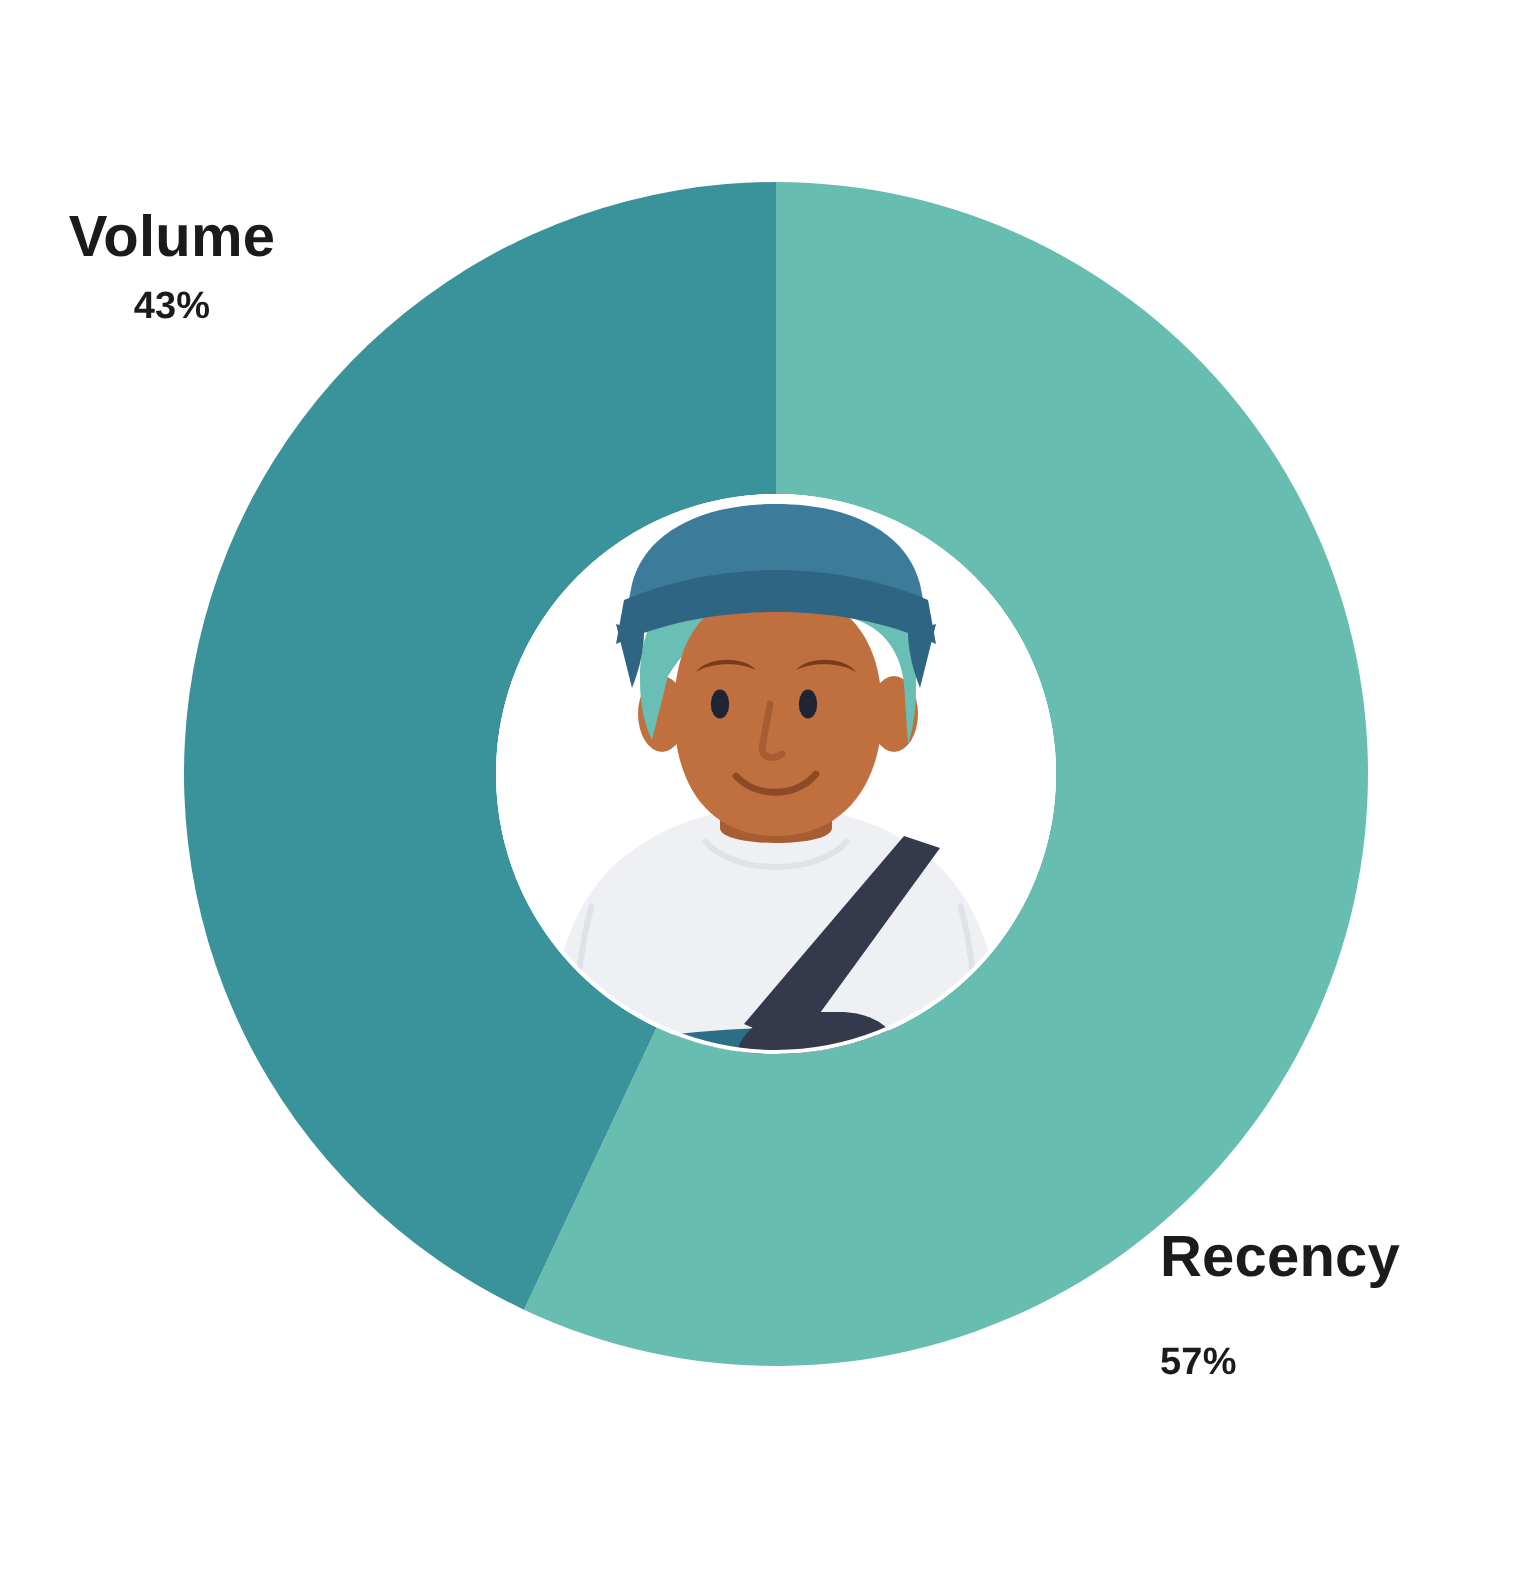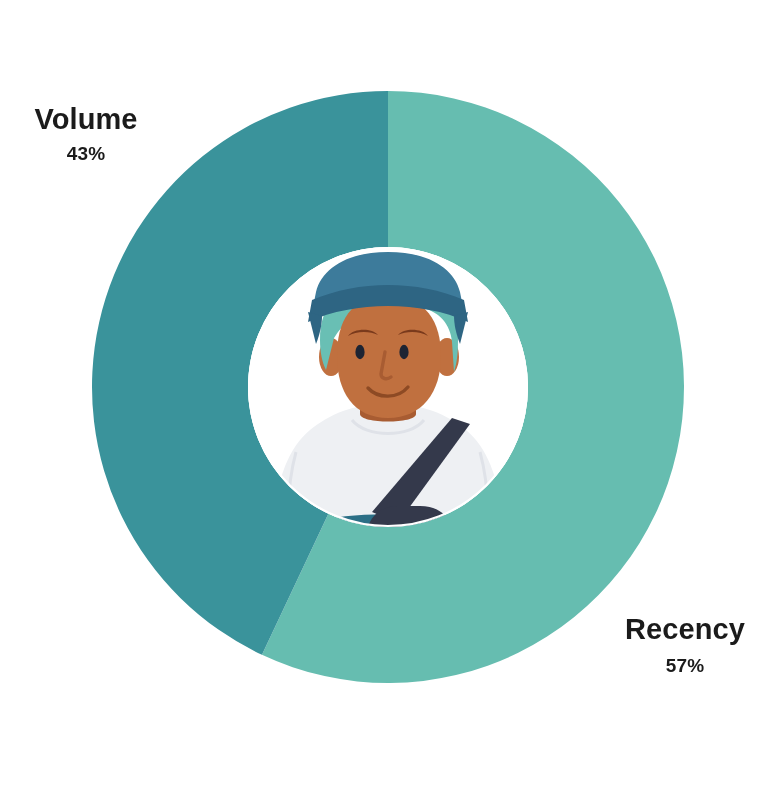--- a/index.html
+++ b/index.html
@@ -49,27 +49,26 @@
   #label-volume {
     left: 16px;
     top: 100px;
     text-align: center;
     width: 140px;
   }
   #label-volume .lbl-name { display: block; }
   #label-volume .lbl-value { margin-top: 3px; }
 
   #label-recency {
-    right: 3px;
+    right: 28px;
     top: 610px;
-    text-align: center;
     width: 160px;
   }
   #label-recency .lbl-name { display: block; }
-  #label-recency .lbl-value { margin-top: 5px; }
+  #label-recency .lbl-value { margin-top: 21px; }
 </style>
 </head>
 <body>
 
 <div id="canvas">
 
   <svg id="chart-svg" viewBox="0 0 768 788">
     <defs>
 
       <clipPath id="hole-clip">

